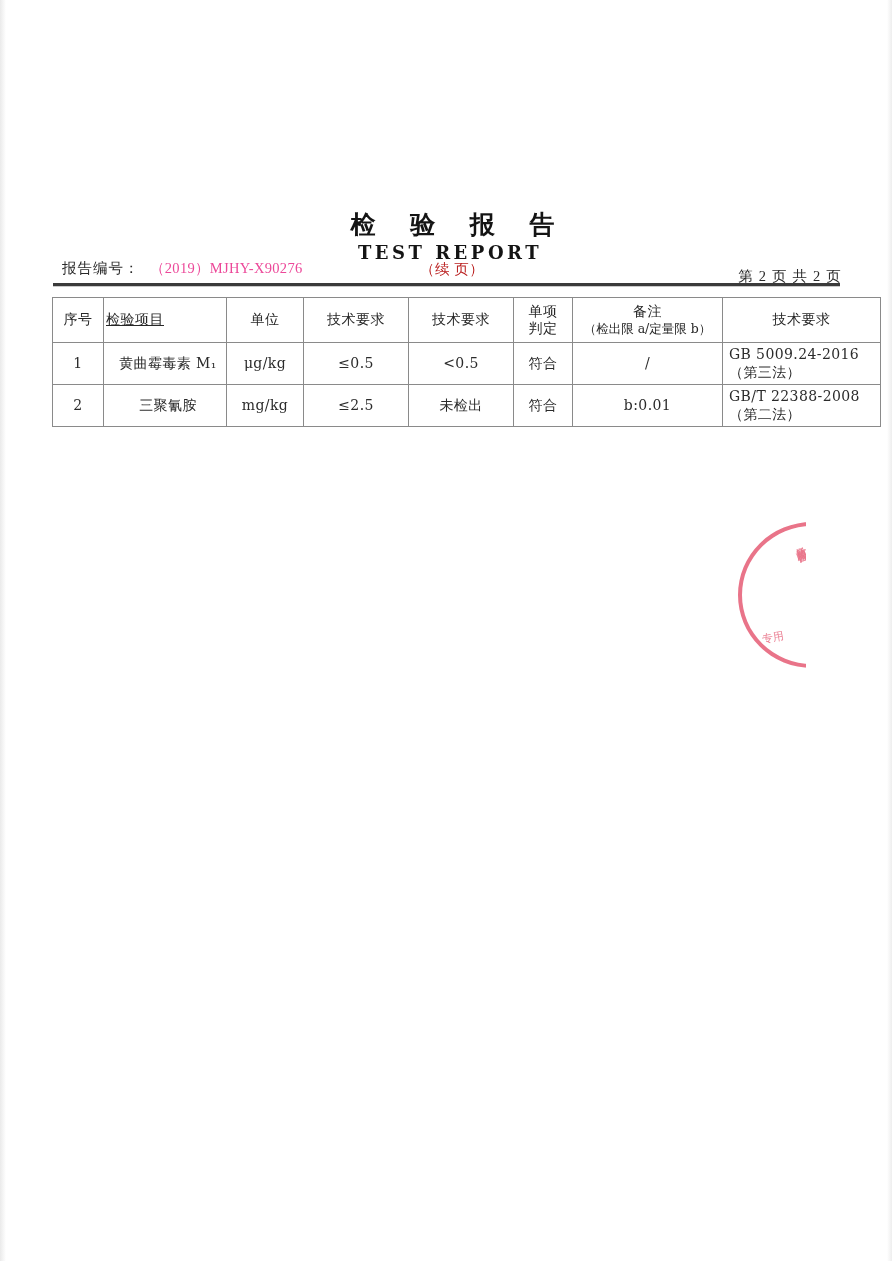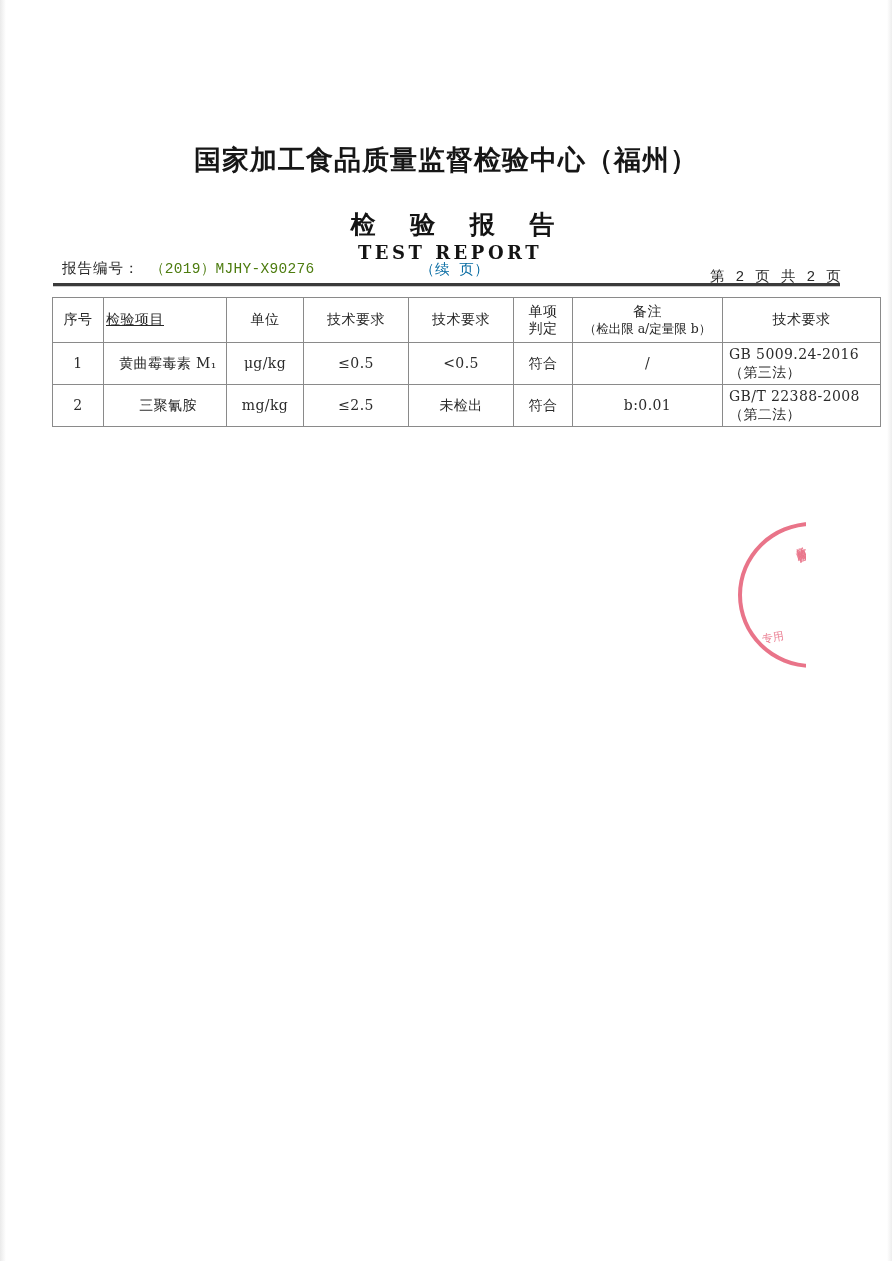--- a/index.html
+++ b/index.html
@@ -78,43 +78,43 @@
     color: #141414;
     padding-left: 4px;
   }
 
   .meta-row {
     position: absolute;
     top: 259px;
     left: 0;
     width: 892px;
     height: 22px;
-    font-family: Liberation Mono, monospace;
+    font-family: Liberation Serif, serif;
     font-size: 14.5px;
     color: #2a2a2a;
   }
   .meta-label {
     position: absolute;
     left: 62px;
     top: 0;
     letter-spacing: 1px;
   }
   .meta-value {
     position: absolute;
     left: 150px;
     top: 0;
     letter-spacing: .3px;
-    color: #4d7c0f;
+    color: #ec4899;
   }
   .meta-cont {
     position: absolute;
     left: 420px;
     top: 1px;
     letter-spacing: .5px;
-    color: #0369a1;
+    color: #b91c1c;
   }
   .meta-pages {
     position: absolute;
     right: 50px;
     top: 8px;
     letter-spacing: 1.2px;
     color: #2a2a2a;
   }
 
   .rule {
@@ -242,21 +242,20 @@
     font-size: 11px;
     opacity: .75;
     transform: rotate(-10deg);
   }
 </style>
 </head>
 <body>
 
 <div id="page">
 
-  <div class="hdr-block org-cn">国家加工食品质量监督检验中心（福州）</div>
   <div class="hdr-block doc-title-cn">检 验 报 告</div>
   <div class="hdr-block doc-title-en">TEST   REPORT</div>
 
   <div class="meta-row">
     <span class="meta-label">报告编号：</span>
     <span class="meta-value">（2019）MJHY-X90276</span>
     <span class="meta-cont">（续  页）</span>
     <span class="meta-pages">第 2 页  共 2 页</span>
   </div>
 

